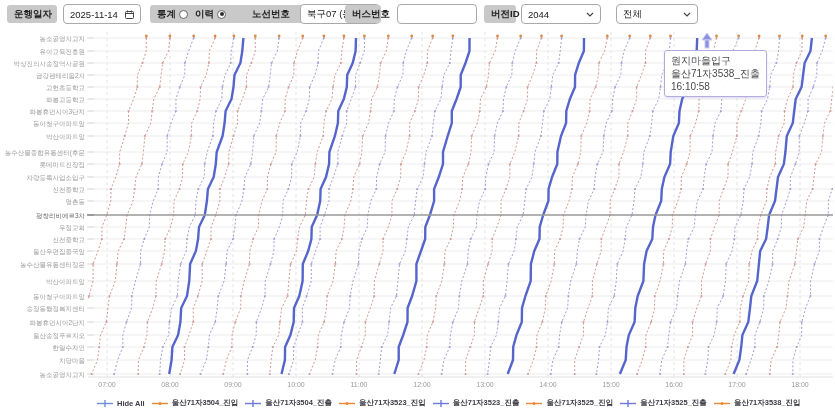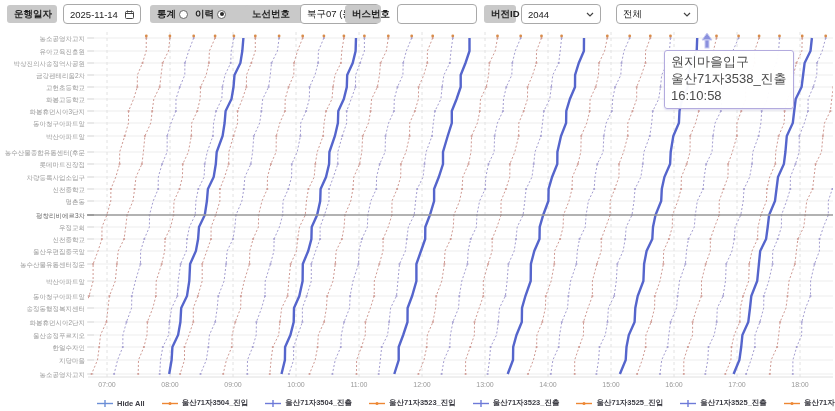--- a/index.html
+++ b/index.html
@@ -25,27 +25,27 @@
     background:#fff;margin:0 2px 0 3px;position:relative;box-sizing:border-box;}
   .radio.checked::after{content:"";position:absolute;left:1.5px;top:1.5px;width:4px;height:4px;
     border-radius:50%;background:#2b2b2b;}
   input.txt{outline:none;border:none;font-size:9.5px;width:100%;padding:0;font-family:inherit;}
   
   #chart{position:absolute;left:0;top:28px;}
   
   .tooltip{
     position:absolute;left:664px;top:50px;z-index:5;background:rgba(255,255,255,0.96);
     border:1px solid #b3abde;border-radius:3px;padding:3px 6px;color:#4a4a4a;
-    font-size:13px;line-height:1.3;box-shadow:0 1px 2px rgba(120,110,200,0.25);white-space:nowrap;
+    font-size:10px;line-height:1.3;box-shadow:0 1px 2px rgba(120,110,200,0.25);white-space:nowrap;
   }
   .tip-arrow{position:absolute;left:698px;top:32px;z-index:5;}
   
   .legend{
     position:absolute;left:0;top:395px;width:835px;height:16px;display:flex;
-    align-items:center;gap:17px;padding-left:97px;box-sizing:border-box;
+    align-items:center;gap:7px;padding-left:97px;box-sizing:border-box;
     white-space:nowrap;overflow:hidden;background:#fff;
   }
   .legend-item{display:flex;align-items:center;gap:4px;flex:0 0 auto;cursor:pointer;}
   .legend-item span{font-size:7.5px;font-weight:bold;color:#3c3c44;}
 </style>
 </head>
 <body>
 
 <div class="toolbar">
   <div class="chip" style="left:7px;width:50px;">

